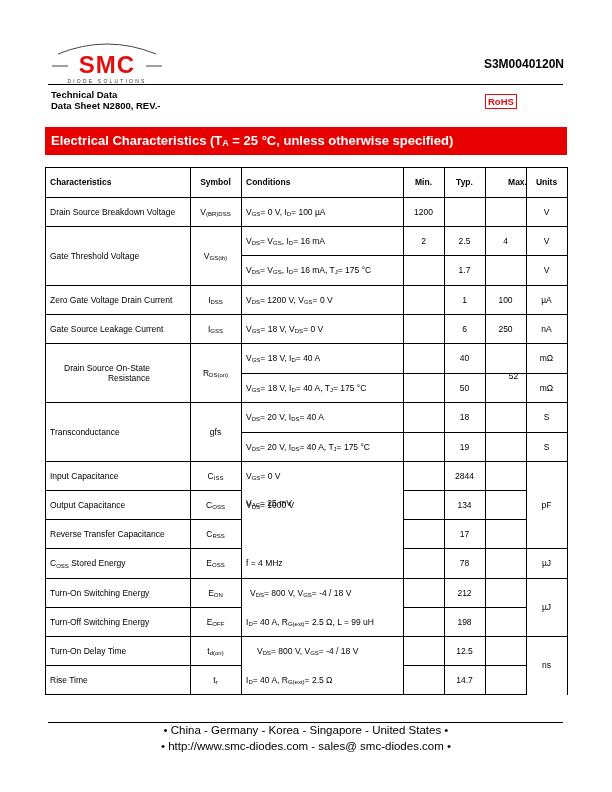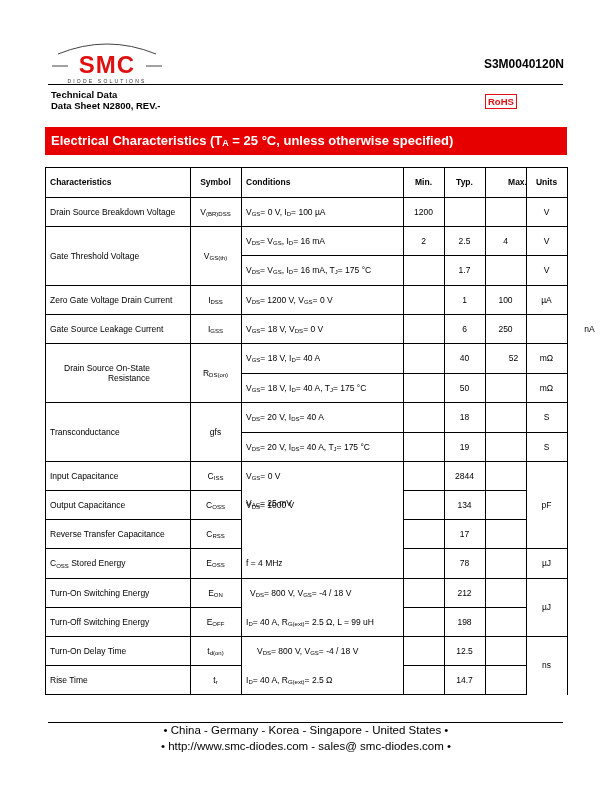--- a/index.html
+++ b/index.html
@@ -116,21 +116,21 @@
     <div class="cell c" style="left: 444px; top: 255px; width: 41px; height: 30px;">1.7</div>
     <div class="cell c" style="left: 485px; top: 255px; width: 41px; height: 30px;"></div>
     <div class="cell c" style="left: 403px; top: 285px; width: 41px; height: 29px;"></div>
     <div class="cell c" style="left: 444px; top: 285px; width: 41px; height: 29px;">1</div>
     <div class="cell c" style="left: 485px; top: 285px; width: 41px; height: 29px;">100</div>
     <div class="cell c" style="left: 403px; top: 314px; width: 41px; height: 29px;"></div>
     <div class="cell c" style="left: 444px; top: 314px; width: 41px; height: 29px;">6</div>
     <div class="cell c" style="left: 485px; top: 314px; width: 41px; height: 29px;">250</div>
     <div class="cell c" style="left: 403px; top: 343px; width: 41px; height: 30px;"></div>
     <div class="cell c" style="left: 444px; top: 343px; width: 41px; height: 30px;">40</div>
-    <div class="cell c" style="left: 485px; top: 343px; width: 41px; height: 30px; padding-left: 16px;">52</div>
+    <div class="cell c" style="left: 485px; top: 361px; width: 41px; height: 30px; padding-left: 16px;">52</div>
     <div class="cell c" style="left: 403px; top: 373px; width: 41px; height: 29px;"></div>
     <div class="cell c" style="left: 444px; top: 373px; width: 41px; height: 29px;">50</div>
     <div class="cell c" style="left: 485px; top: 373px; width: 41px; height: 29px;"></div>
     <div class="cell c" style="left: 403px; top: 402px; width: 41px; height: 30px;"></div>
     <div class="cell c" style="left: 444px; top: 402px; width: 41px; height: 30px;">18</div>
     <div class="cell c" style="left: 485px; top: 402px; width: 41px; height: 30px;"></div>
     <div class="cell c" style="left: 403px; top: 432px; width: 41px; height: 29px;"></div>
     <div class="cell c" style="left: 444px; top: 432px; width: 41px; height: 29px;">19</div>
     <div class="cell c" style="left: 485px; top: 432px; width: 41px; height: 29px;"></div>
     <div class="cell c" style="left: 403px; top: 461px; width: 41px; height: 29px;"></div>
@@ -154,21 +154,21 @@
     <div class="cell c" style="left: 403px; top: 636px; width: 41px; height: 29px;"></div>
     <div class="cell c" style="left: 444px; top: 636px; width: 41px; height: 29px;">12.5</div>
     <div class="cell c" style="left: 485px; top: 636px; width: 41px; height: 29px;"></div>
     <div class="cell c" style="left: 403px; top: 665px; width: 41px; height: 29px;"></div>
     <div class="cell c" style="left: 444px; top: 665px; width: 41px; height: 29px;">14.7</div>
     <div class="cell c" style="left: 485px; top: 665px; width: 41px; height: 29px;"></div>
     <div class="cell c" style="left: 526px; top: 197px; width: 41px; height: 29px;">V</div>
     <div class="cell c" style="left: 526px; top: 226px; width: 41px; height: 29px;">V</div>
     <div class="cell c" style="left: 526px; top: 255px; width: 41px; height: 30px;">V</div>
     <div class="cell c" style="left: 526px; top: 285px; width: 41px; height: 29px;">µA</div>
-    <div class="cell c" style="left: 526px; top: 314px; width: 41px; height: 29px; margin-left: 43px;">nA</div>
+    <div class="cell c" style="left: 526px; top: 314px; width: 41px; height: 29px;">nA</div>
     <div class="cell c" style="left: 526px; top: 343px; width: 41px; height: 30px;">mΩ</div>
     <div class="cell c" style="left: 526px; top: 373px; width: 41px; height: 29px;">mΩ</div>
     <div class="cell c" style="left: 526px; top: 402px; width: 41px; height: 30px;">S</div>
     <div class="cell c" style="left: 526px; top: 432px; width: 41px; height: 29px;">S</div>
     <div class="cell c" style="left: 526px; top: 461px; width: 41px; height: 87px;">pF</div>
     <div class="cell c" style="left: 526px; top: 548px; width: 41px; height: 30px;">µJ</div>
     <div class="cell c" style="left: 526px; top: 578px; width: 41px; height: 58px;">µJ</div>
     <div class="cell c" style="left: 526px; top: 636px; width: 41px; height: 58px;">ns</div>
     <div class="grid-line-h" style="left: 45px; top: 167px; width: 523px;"></div>
     <div class="grid-line-h" style="left: 45px; top: 197px; width: 523px;"></div>

